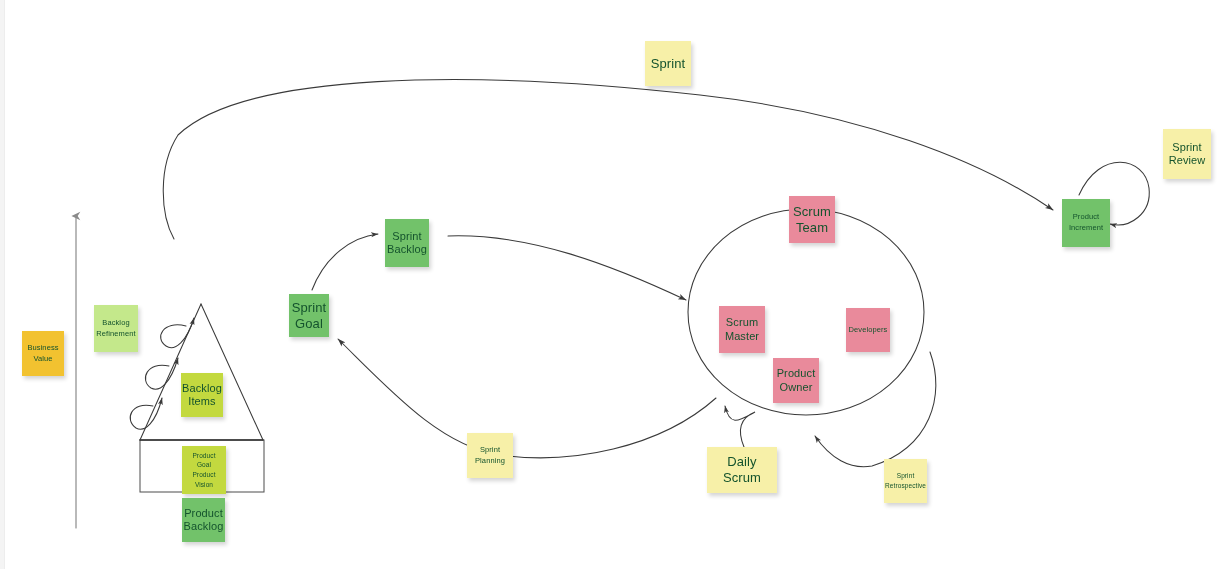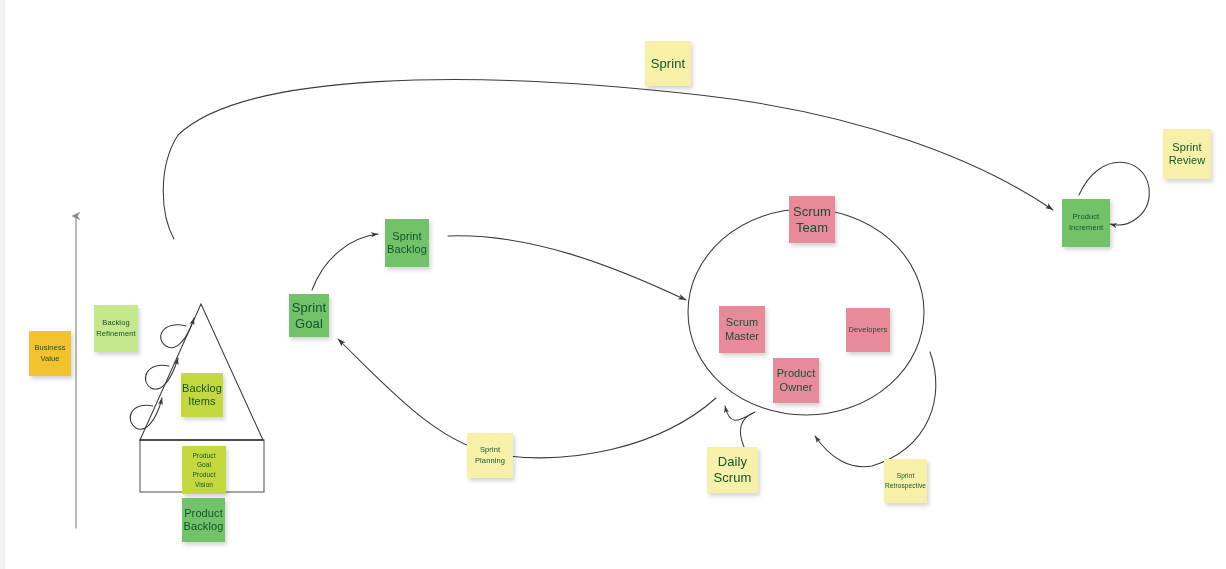--- a/index.html
+++ b/index.html
@@ -102,21 +102,21 @@
 
       <path d="M930,352 C946,396 930,448 872,466 C850,470 830,458 815,436" stroke-width="1.05" marker-end="url(#ah-sm)"></path>
 
       <path d="M1079,195 C1100,148 1145,157 1149,188 C1152,213 1130,229 1110,224" stroke-width="1.05" marker-end="url(#ah-sm)"></path>
 
       <ellipse cx="806" cy="312" rx="118" ry="103" stroke="#3a3a3a" stroke-width="1.05"></ellipse>
     </g>
   </svg>
 
   <div id="notes-layer">
-      <div class="note note-sm" style="left: 22px; top: 331px; width: 42px; height: 45px; background: rgb(242, 194, 48); margin-left: 7px;">Business
+      <div class="note note-sm" style="left: 22px; top: 331px; width: 42px; height: 45px; background: rgb(242, 194, 48);">Business
 Value</div>
       <div class="note note-sm" style="left: 94px; top: 305px; width: 44px; height: 47px; background: rgb(196, 232, 139);">Backlog
 Refinement</div>
       <div class="note note-md" style="left: 181px; top: 373px; width: 42px; height: 44px; background: rgb(195, 217, 63);">Backlog
 Items</div>
       <div class="note note-xs" style="left: 182px; top: 446px; width: 44px; height: 48px; background: rgb(195, 217, 63);">Product
 Goal
 Product
 Vision</div>
       <div class="note note-md" style="left: 182px; top: 498px; width: 43px; height: 44px; background: rgb(114, 194, 106);">Product
@@ -132,19 +132,19 @@
 Increment</div>
       <div class="note note-lg" style="left: 789px; top: 196px; width: 46px; height: 47px; background: rgb(233, 138, 155);">Scrum
 Team</div>
       <div class="note note-md" style="left: 719px; top: 306px; width: 46px; height: 47px; background: rgb(233, 138, 155);">Scrum
 Master</div>
       <div class="note note-sm" style="left: 846px; top: 308px; width: 44px; height: 44px; background: rgb(233, 138, 155);">Developers</div>
       <div class="note note-md" style="left: 773px; top: 358px; width: 46px; height: 45px; background: rgb(233, 138, 155);">Product
 Owner</div>
       <div class="note note-sm" style="left: 467px; top: 433px; width: 46px; height: 45px; background: rgb(247, 240, 168);">Sprint
 Planning</div>
-      <div class="note note-lg" style="left: 707px; top: 447px; width: 51px; height: 46px; background: rgb(247, 240, 168);">Daily
+      <div class="note note-lg" style="left: 707px; top: 447px; width: 70px; height: 46px; background: rgb(247, 240, 168);">Daily
 Scrum</div>
       <div class="note note-xs" style="left: 884px; top: 459px; width: 43px; height: 44px; background: rgb(247, 240, 168);">Sprint
 Retrospective</div>
     </div>
 
 </div>
 
 </body></html>

